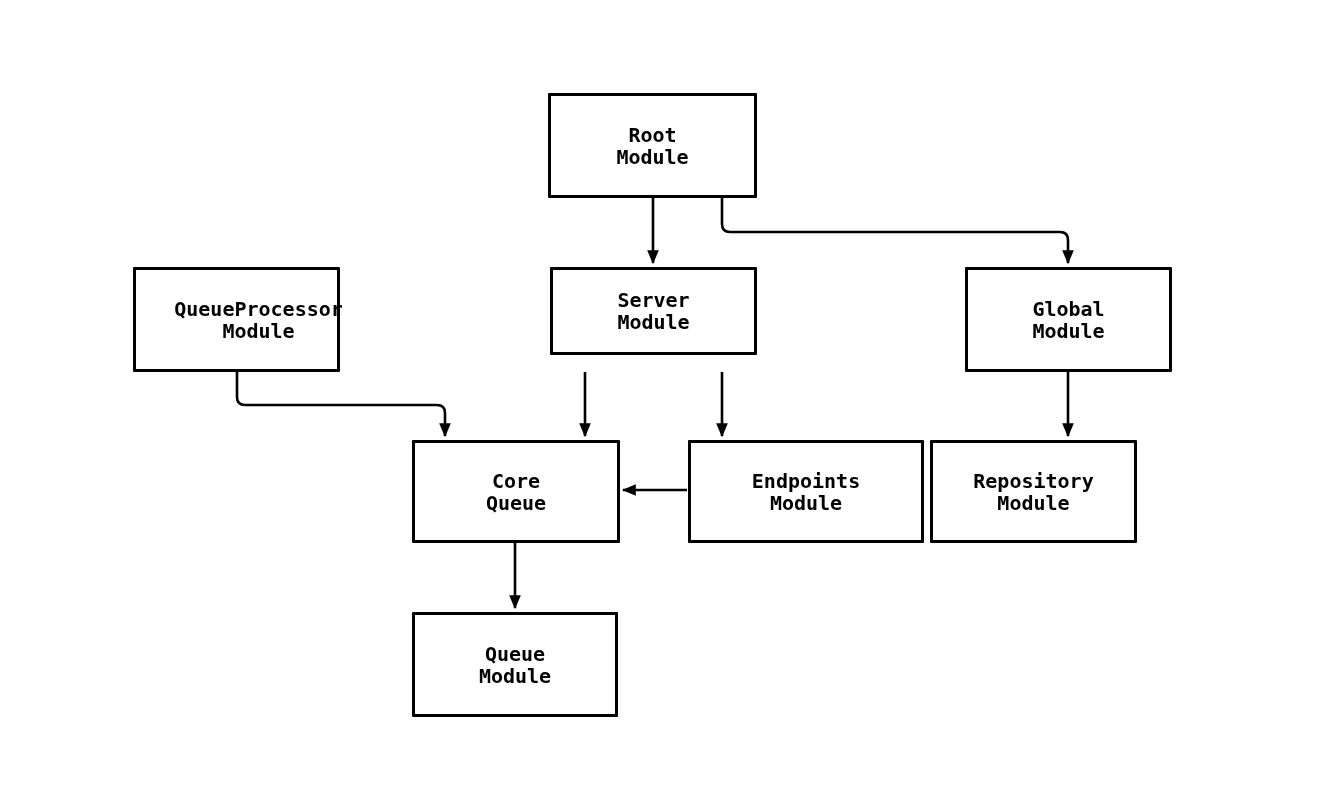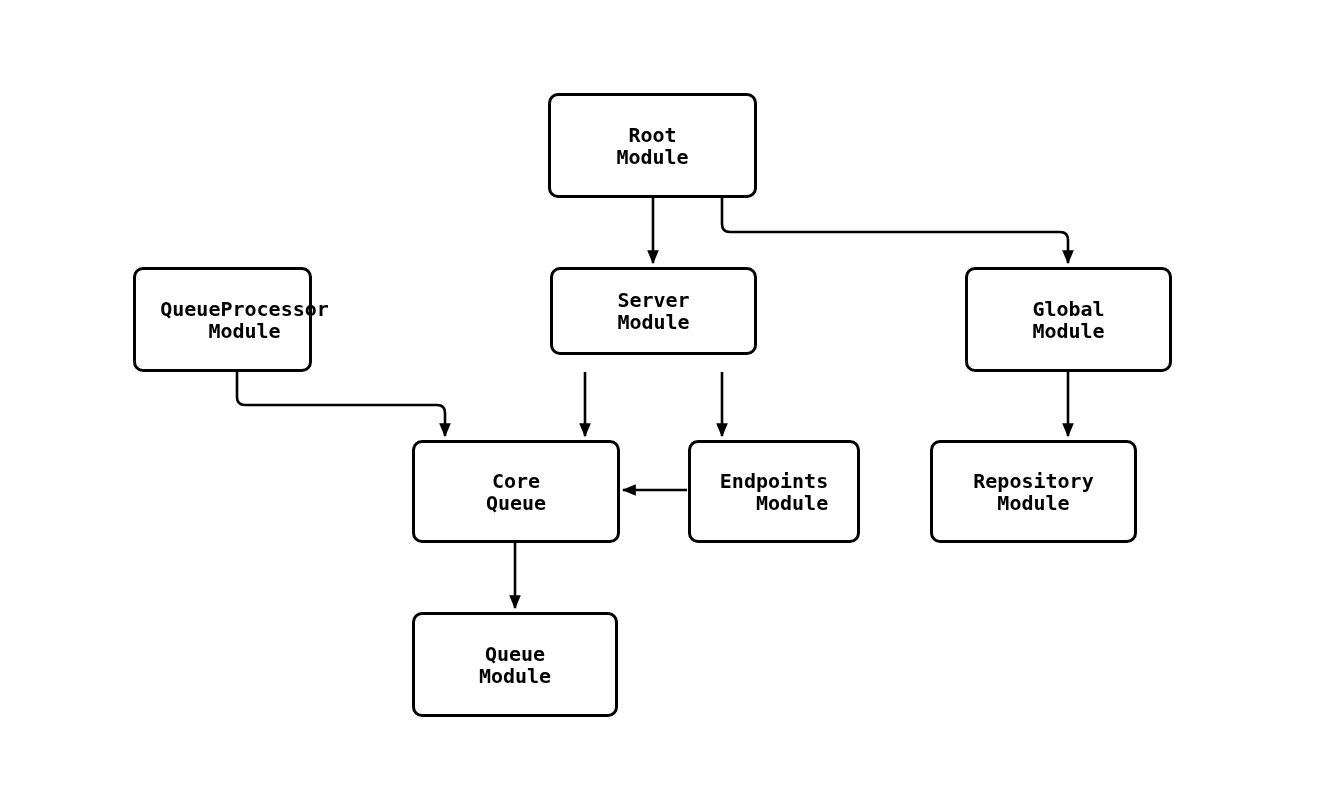--- a/index.html
+++ b/index.html
@@ -25,21 +25,21 @@
   .edge {
     fill: none;
     stroke: #000000;
     stroke-width: 2.6;
     stroke-linejoin: round;
   }
   .node {
     position: absolute;
     box-sizing: border-box;
     border: 3px solid #000000;
-    border-radius: 10px;
+    border-radius: 1px;
     background: #ffffff;
     display: flex;
     align-items: center;
     justify-content: center;
     text-align: center;
   }
   .node-label {
     white-space: pre-line;
     font-weight: bold;
     font-size: 20px;
@@ -68,41 +68,41 @@
     <path class="edge" d="M687,490 L623,490" marker-end="url(#arrowhead)"></path>
     <path class="edge" d="M1068,372 L1068,436" marker-end="url(#arrowhead)"></path>
     <path class="edge" d="M515,543 L515,608" marker-end="url(#arrowhead)"></path>
   </svg>
 
   <div class="node" style="left:548px; top:93px; width:209px; height:105px;">
     <span class="node-label">Root
 Module</span>
   </div>
 
-  <div class="node" style="left:133px; top:267px; width:179px; height:105px;padding-left:44px;">
+  <div class="node" style="left:133px; top:267px; width:207px; height:105px;padding-left:44px;">
     <span class="node-label">QueueProcessor
 Module</span>
   </div>
 
   <div class="node" style="left:550px; top:267px; width:207px; height:88px;">
     <span class="node-label">Server
 Module</span>
   </div>
 
   <div class="node" style="left:965px; top:267px; width:207px; height:105px;">
     <span class="node-label">Global
 Module</span>
   </div>
 
   <div class="node" style="left:412px; top:440px; width:208px; height:103px;">
     <span class="node-label">Core
 Queue</span>
   </div>
 
-  <div class="node" style="left:688px; top:440px; width:172px; height:103px;text-align:right;">
+  <div class="node" style="left:688px; top:440px; width:236px; height:103px;">
     <span class="node-label">Endpoints
 Module</span>
   </div>
 
   <div class="node" style="left:930px; top:440px; width:207px; height:103px;">
     <span class="node-label">Repository
 Module</span>
   </div>
 
   <div class="node" style="left:412px; top:612px; width:206px; height:105px;">

